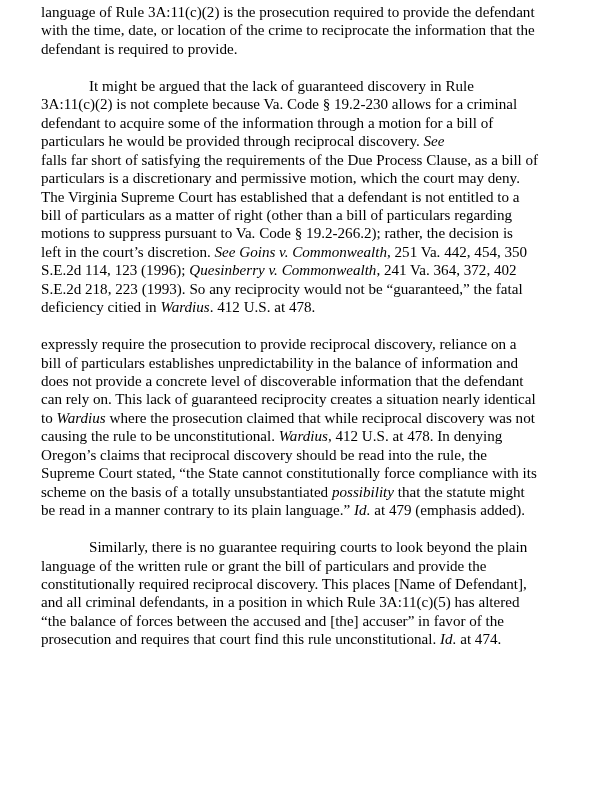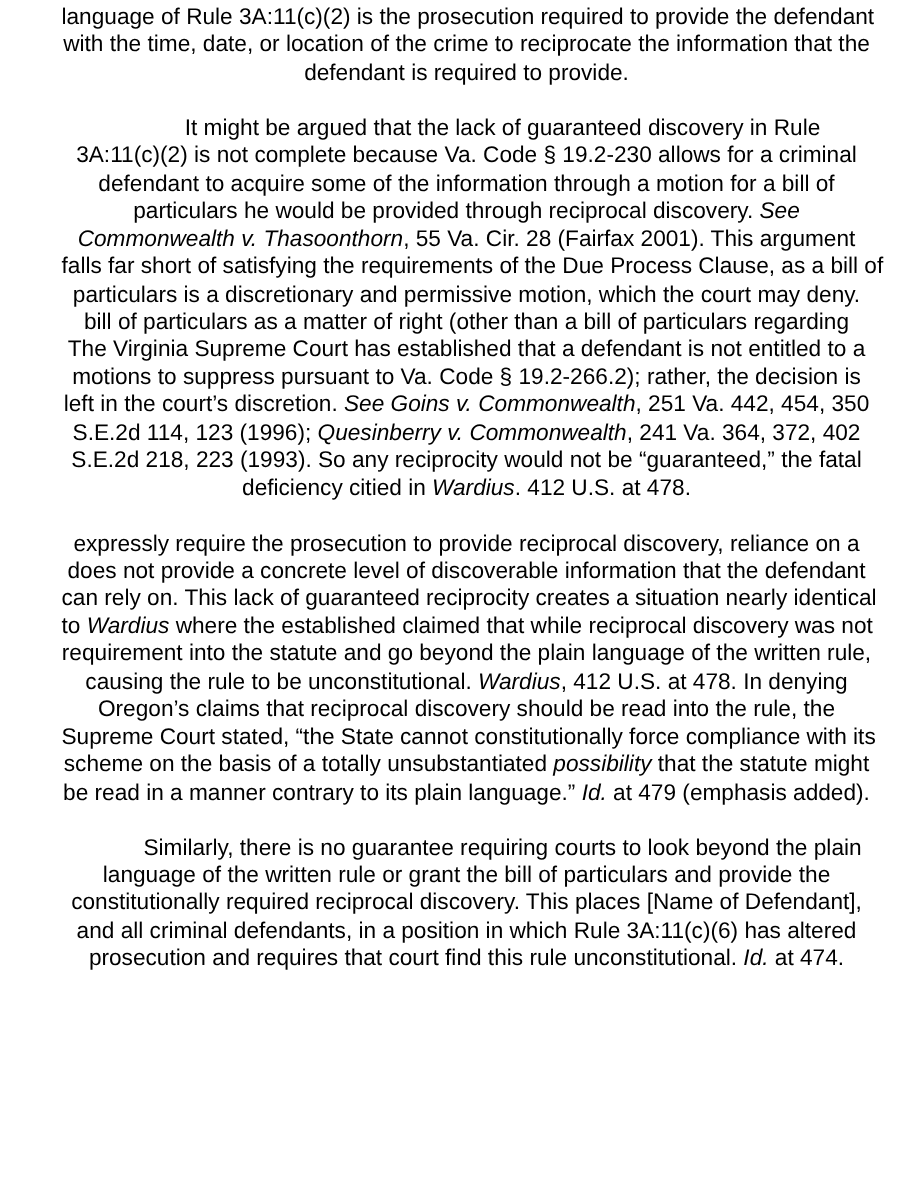--- a/index.html
+++ b/index.html
@@ -1,63 +1,63 @@
 <!DOCTYPE html>
 <html><head>
 <meta charset="utf-8">
 <style>
   html, body { margin: 0; padding: 0; background: #ffffff; }
   body { width: 603px; height: 789px; overflow: hidden; position: relative; }
   .page {
     position: absolute; left: 41px; top: 3px; width: 540px;
-    font-family: Liberation Sans, sans-serif;
-    font-size: 15.1px; line-height: 18.45px; color: #000; text-align: center;
+    font-family: Liberation Serif, serif;
+    font-size: 15.1px; line-height: 18.45px; color: #000;
   }
   .para { margin: 0 0 18.45px 0; }
   .line { display: block; white-space: nowrap; }
   .indent { padding-left: 48px; }
   i { font-style: italic; margin-top: 44px; }
 </style>
 </head>
 <body>
 
 <div class="page" id="page">
     <div class="para">
       <span class="line"><span>language of Rule 3A:11(c)(2) is the prosecution required to provide the defendant</span></span>
       <span class="line"><span>with the time, date, or location of the crime to reciprocate the information that the</span></span>
       <span class="line"><span>defendant is required to provide.</span></span>
     </div>
     <div class="para">
       <span class="line indent"><span>It might be argued that the lack of guaranteed discovery in Rule</span></span>
       <span class="line"><span>3A:11(c)(2) is not complete because Va. Code § 19.2-230 allows for a criminal</span></span>
       <span class="line"><span>defendant to acquire some of the information through a motion for a bill of</span></span>
       <span class="line"><span>particulars he would be provided through reciprocal discovery. </span><i>See</i></span>
-      <span class="line"><i>Commonwealth v. Thasoonthorn</i><span>, 55 Va. Cir. 28 (Fairfax 2001). This argument</span></span>
       <span class="line"><span>falls far short of satisfying the requirements of the Due Process Clause, as a bill of</span></span>
       <span class="line"><span>particulars is a discretionary and permissive motion, which the court may deny.</span></span>
+      <span class="line"><span>The Virginia Supreme Court has established that a defendant is not entitled to a</span></span>
       <span class="line"><span>bill of particulars as a matter of right (other than a bill of particulars regarding</span></span>
-      <span class="line"><span>The Virginia Supreme Court has established that a defendant is not entitled to a</span></span>
       <span class="line"><span>motions to suppress pursuant to Va. Code § 19.2-266.2); rather, the decision is</span></span>
       <span class="line"><span>left in the court’s discretion. </span><i>See Goins v. Commonwealth</i><span>, 251 Va. 442, 454, 350</span></span>
       <span class="line"><span>S.E.2d 114, 123 (1996); </span><i>Quesinberry v. Commonwealth</i><span>, 241 Va. 364, 372, 402</span></span>
       <span class="line"><span>S.E.2d 218, 223 (1993). So any reciprocity would not be “guaranteed,” the fatal</span></span>
       <span class="line"><span>deficiency citied in </span><i>Wardius</i><span>. 412 U.S. at 478.</span></span>
     </div>
     <div class="para">
       <span class="line"><span>expressly require the prosecution to provide reciprocal discovery, reliance on a</span></span>
+      <span class="line"><span>bill of particulars establishes unpredictability in the balance of information and</span></span>
       <span class="line"><span>does not provide a concrete level of discoverable information that the defendant</span></span>
       <span class="line"><span>can rely on. This lack of guaranteed reciprocity creates a situation nearly identical</span></span>
-      <span class="line"><span>to </span><i>Wardius</i><span> where the established claimed that while reciprocal discovery was not</span></span>
-      <span class="line"><span>requirement into the statute and go beyond the plain language of the written rule,</span></span>
+      <span class="line"><span>to </span><i>Wardius</i><span> where the prosecution claimed that while reciprocal discovery was not</span></span>
       <span class="line"><span>causing the rule to be unconstitutional. </span><i>Wardius</i><span>, 412 U.S. at 478. In denying</span></span>
       <span class="line"><span>Oregon’s claims that reciprocal discovery should be read into the rule, the</span></span>
       <span class="line"><span>Supreme Court stated, “the State cannot constitutionally force compliance with its</span></span>
       <span class="line"><span>scheme on the basis of a totally unsubstantiated </span><i>possibility</i><span> that the statute might</span></span>
       <span class="line"><span>be read in a manner contrary to its plain language.” </span><i>Id.</i><span> at 479 (emphasis added).</span></span>
     </div>
     <div class="para">
       <span class="line indent"><span>Similarly, there is no guarantee requiring courts to look beyond the plain</span></span>
       <span class="line"><span>language of the written rule or grant the bill of particulars and provide the</span></span>
       <span class="line"><span>constitutionally required reciprocal discovery. This places [Name of Defendant],</span></span>
-      <span class="line"><span>and all criminal defendants, in a position in which Rule 3A:11(c)(6) has altered</span></span>
+      <span class="line"><span>and all criminal defendants, in a position in which Rule 3A:11(c)(5) has altered</span></span>
+      <span class="line"><span>“the balance of forces between the accused and [the] accuser” in favor of the</span></span>
       <span class="line"><span>prosecution and requires that court find this rule unconstitutional. </span><i>Id.</i><span> at 474.</span></span>
     </div>
   </div>
 
 </body></html>

